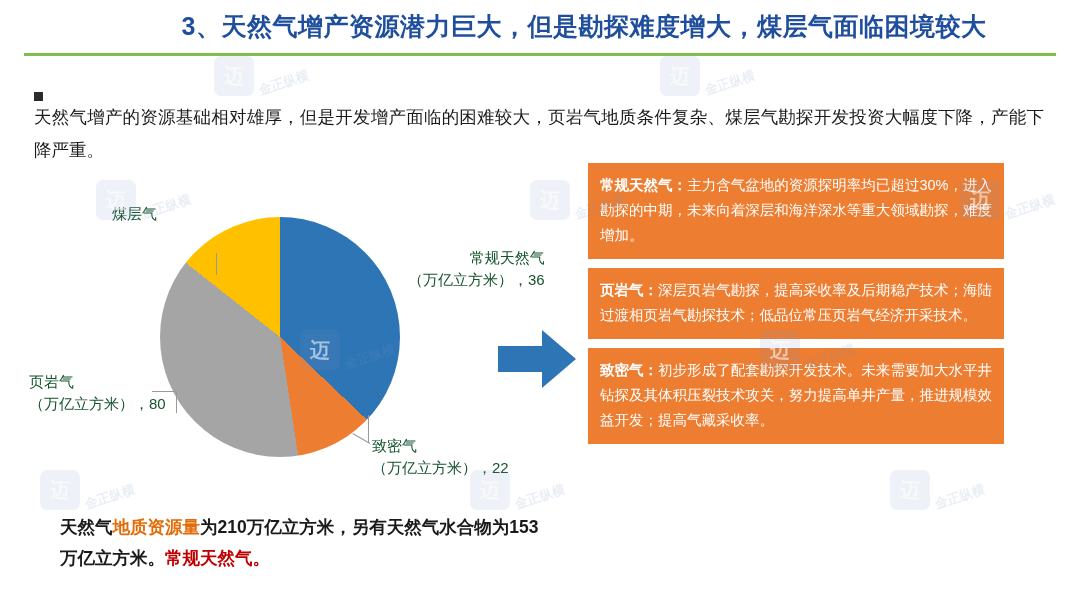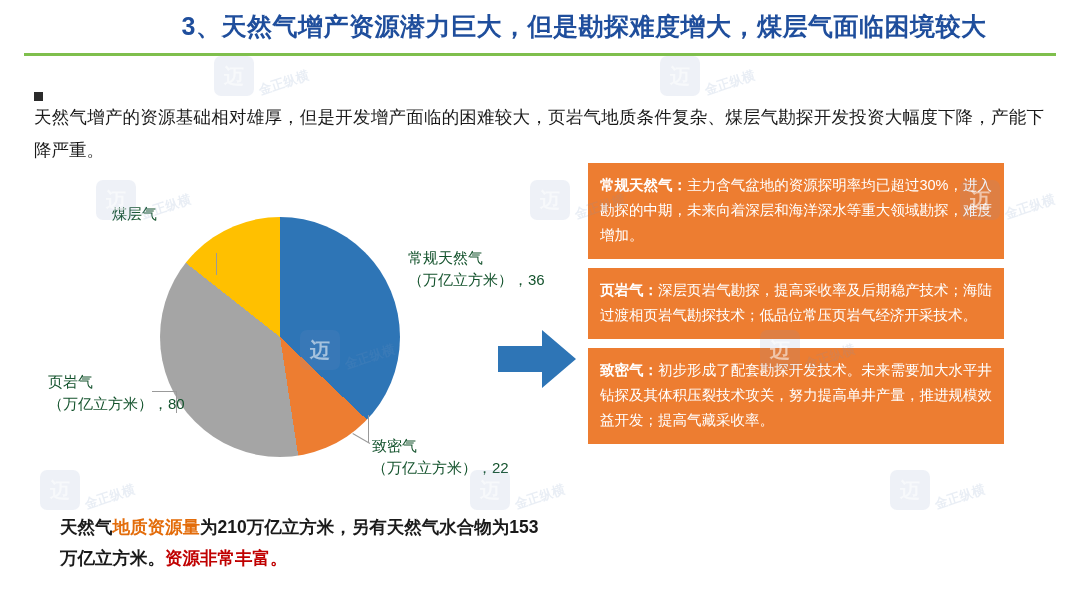--- a/index.html
+++ b/index.html
@@ -87,23 +87,23 @@
     );
   }
 
   .pie-label {
     position: absolute;
     font-size: 15px;
     line-height: 22px;
     color: #14532d;
     white-space: nowrap;
   }
-  .lbl-conventional { left: 388px; top: 72px; }
+  .lbl-conventional { left: 388px; top: 72px; text-align: right; }
   .lbl-cbm { left: 92px; top: 28px; text-align: center; }
-  .lbl-shale { left: 28px; top: 196px; }
+  .lbl-shale { left: 9px; top: 196px; }
   .lbl-tight { left: 352px; top: 260px; }
 
   
   .leader {
     position: absolute;
     background: #9a9a9a;
   }
   .leader-cbm-1 { left: 196px; top: 78px; width: 1px; height: 22px; }
   .leader-shale-1 { left: 132px; top: 216px; width: 24px; height: 1px; }
   .leader-shale-2 { left: 156px; top: 216px; width: 1px; height: 22px; }
@@ -211,21 +211,21 @@
     <div>（万亿立方米），80</div>
   </div>
 
   <div class="pie-label lbl-tight">
     <div>致密气</div>
     <div>（万亿立方米），22</div>
   </div>
 </div>
 
 <div class="caption">
-  <span>天然气</span><span class="cap-hl-orange">地质资源量</span><span>为210万亿立方米，另有天然气水合物为153万亿立方米。</span><span class="cap-hl-red">资源非常丰富。</span>
+  <span>天然气</span><span class="cap-hl-orange">地质资源量</span><span>为210万亿立方米，另有天然气水合物为153万亿立方米。</span><span class="cap-hl-red">常规天然气。</span>
 </div>
 
 <svg class="arrow" viewBox="0 0 78 58">
   <polygon points="0,16 44,16 44,0 78,29 44,58 44,42 0,42" fill="#2e75b6"></polygon>
 </svg>
 
 <div class="panel">
   <div class="box">
     <b>常规天然气：</b><span>主力含气盆地的资源探明率均已超过30%，进入勘探的中期，未来向着深层和海洋深水等重大领域勘探，难度增加。</span>
   </div>

